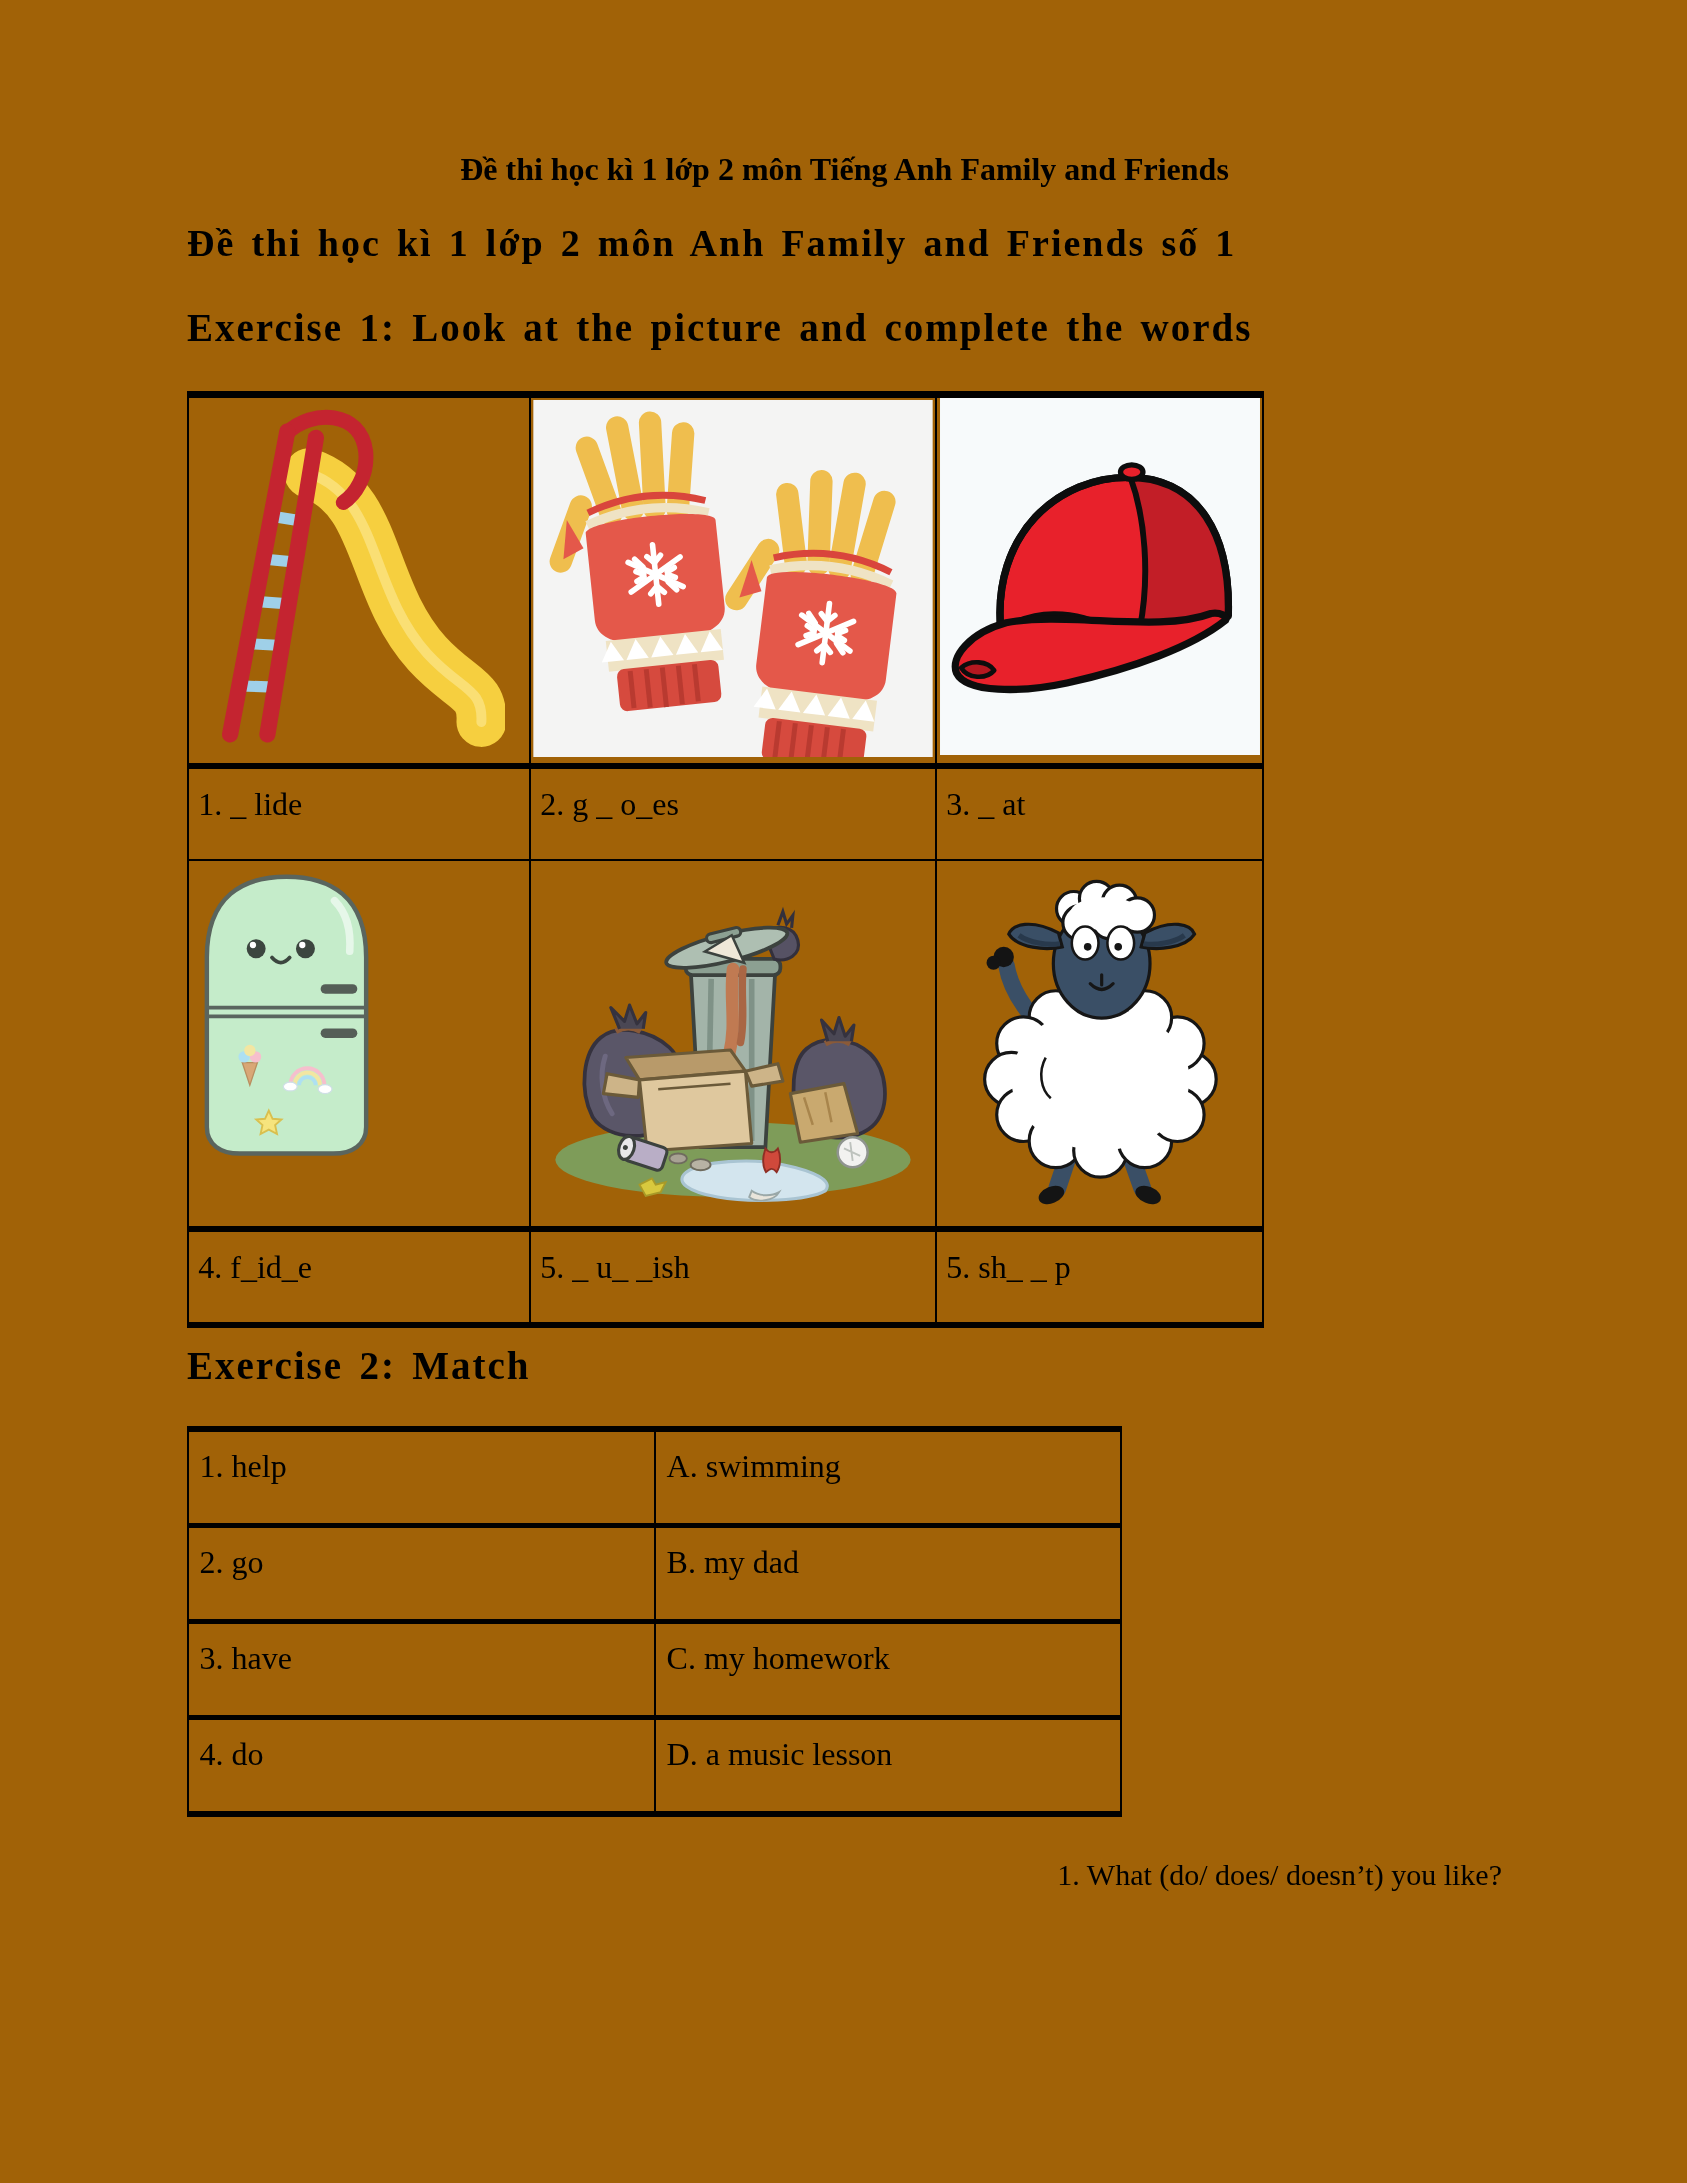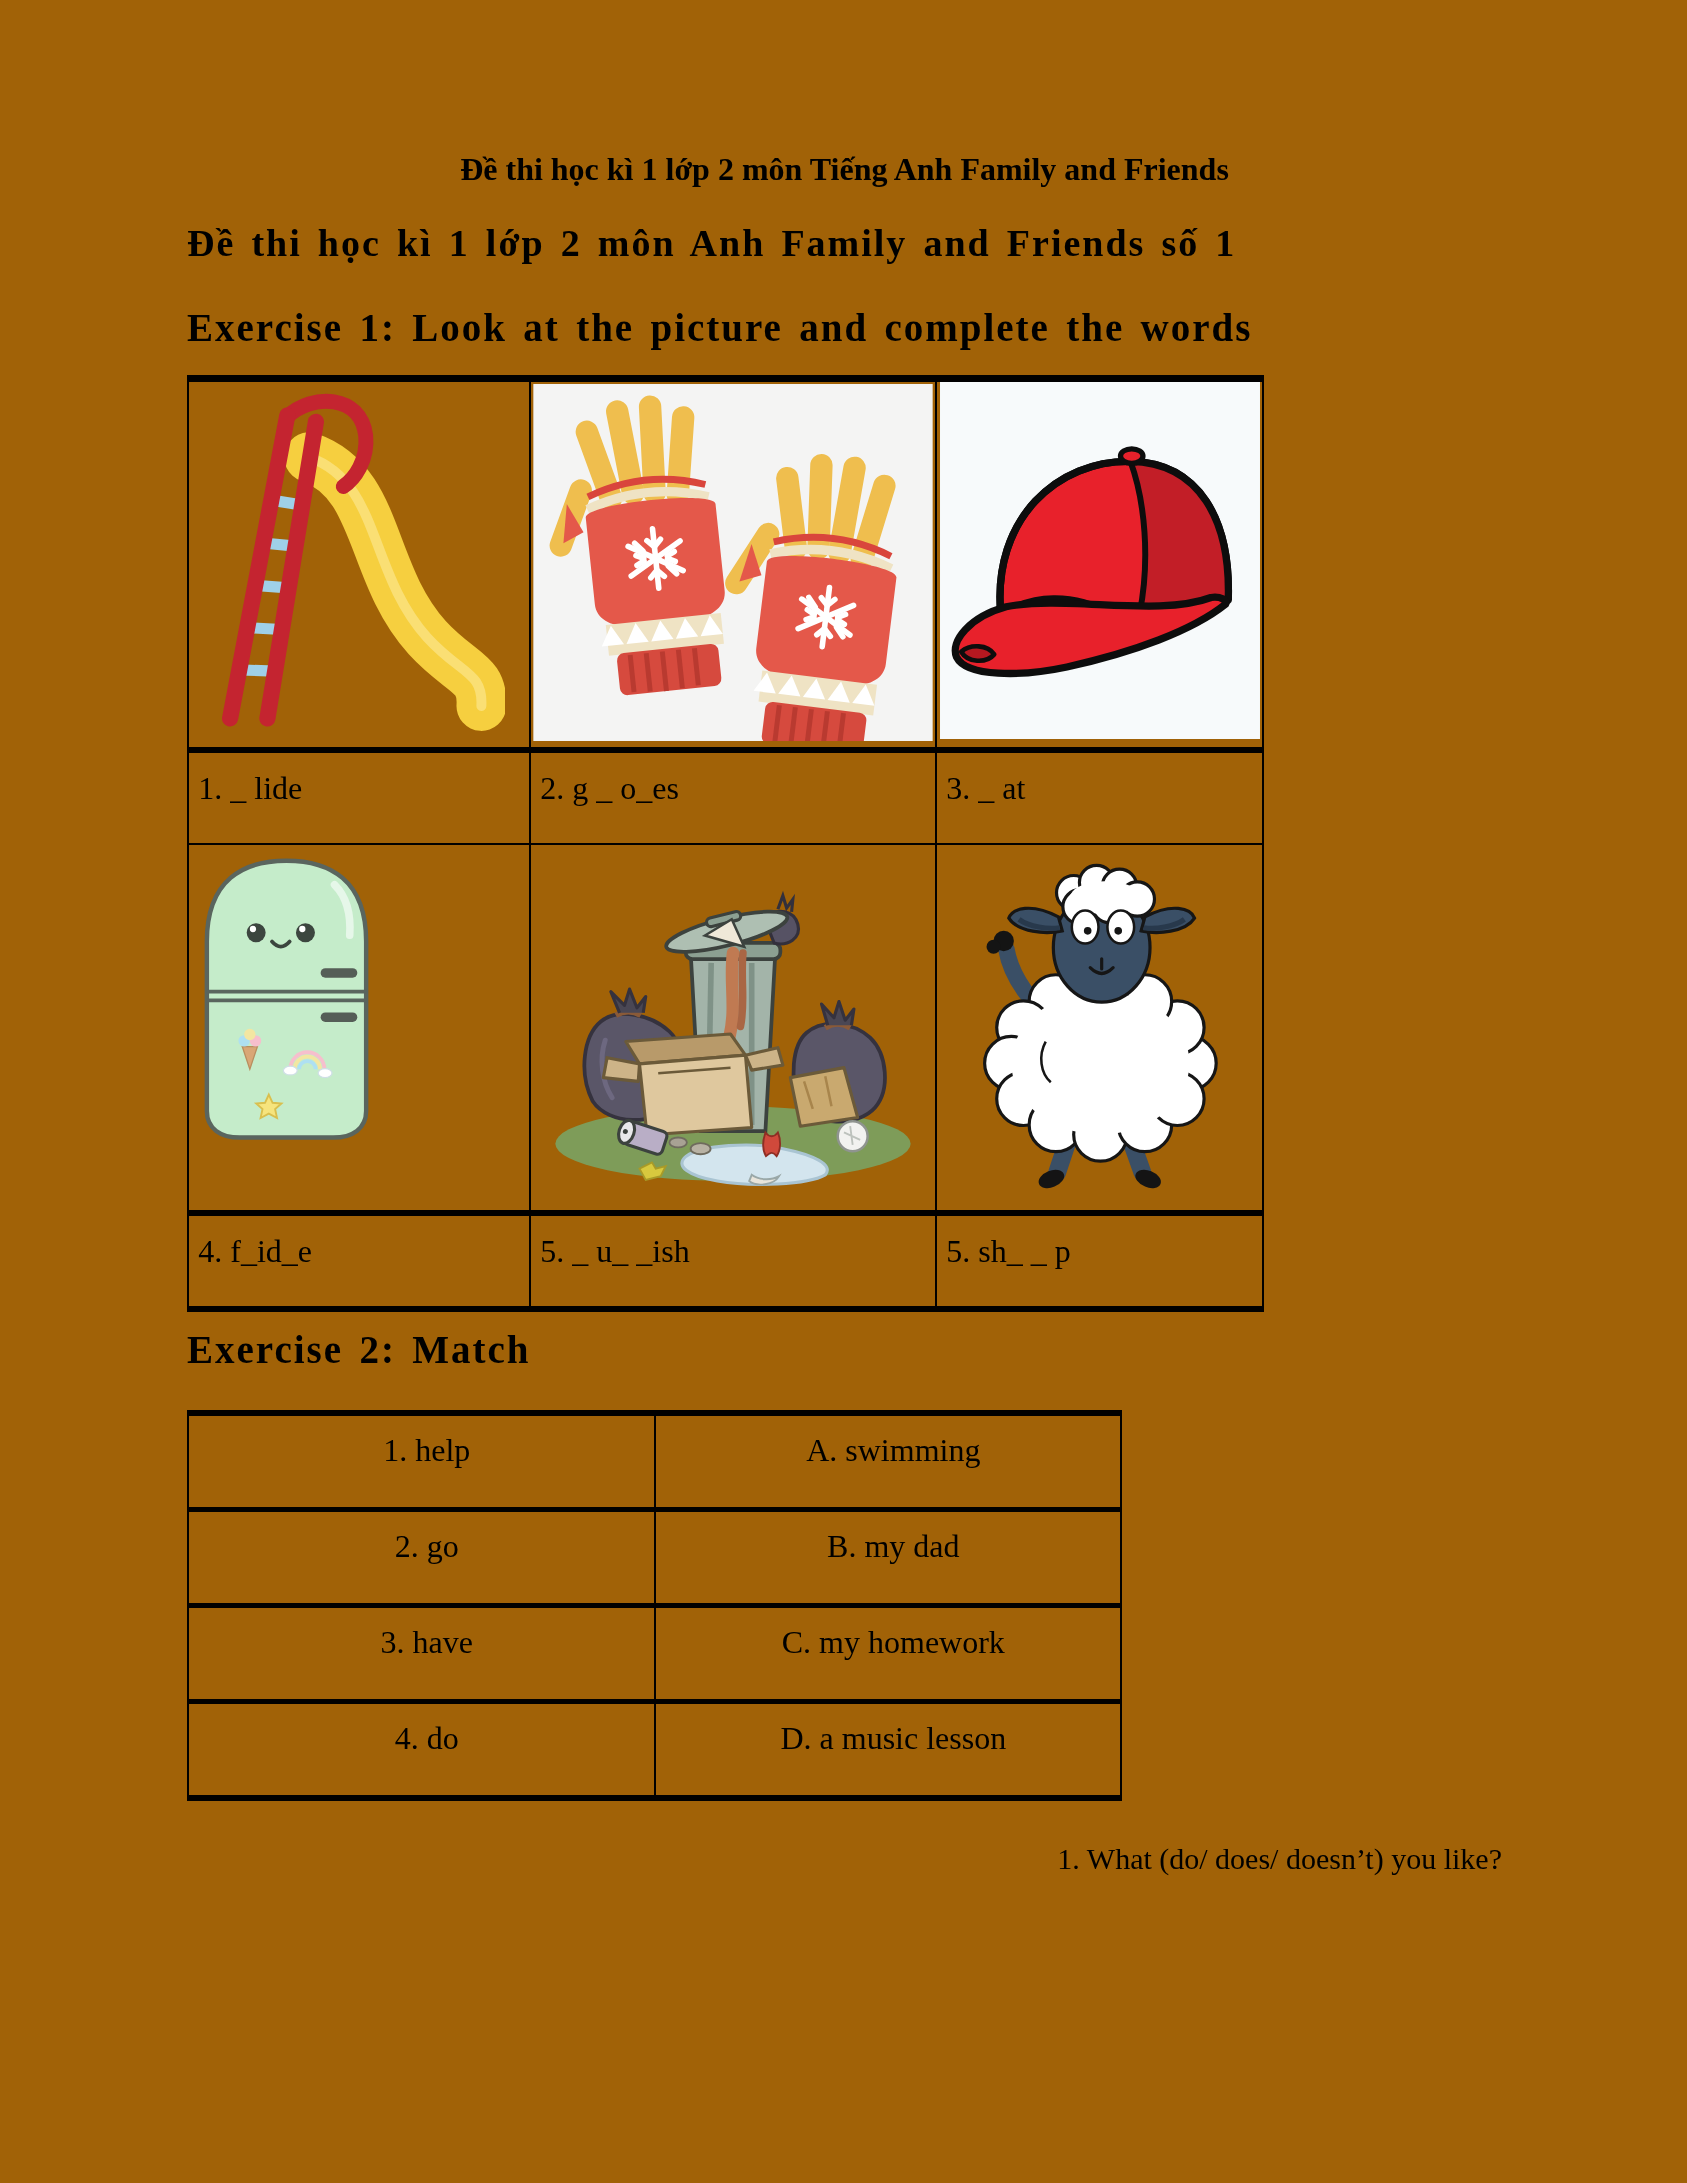--- a/index.html
+++ b/index.html
@@ -14,26 +14,26 @@
   .doc-subtitle{
     margin-top:34px;font-weight:bold;font-size:38px;letter-spacing:2px;word-spacing:4.6px;line-height:1.15;
   }
   .ex-heading{
     font-weight:bold;font-size:39px;letter-spacing:2px;word-spacing:4.6px;line-height:1.15;
   }
   .ex1-heading{margin-top:41px;}
   .ex2-heading{margin-top:16px;}
   .ex3-heading{margin-top:20px;}
   table{border-collapse:collapse;table-layout:fixed;}
-  table.ex1{width:1075px;margin-top:24px;border-top:7.3px solid #000;border-bottom:6.6px solid #000;}
+  table.ex1{width:1075px;margin-top:40px;border-top:7.3px solid #000;border-bottom:6.6px solid #000;}
   table.ex1 td{border:2.6px solid #000;}
   table.ex1 tr.pics td{height:365px;padding:0;vertical-align:top;overflow:hidden;}
   table.ex1 tr.labels td{height:73px;padding:17px 0 0 9.3px;vertical-align:top;font-size:32px;}
   table.ex1 tr.labels td{border-top-width:6px;}
-  table.match{width:933px;margin-top:37px;border-top:6.6px solid #000;border-bottom:6.6px solid #000;text-align:center;}
+  table.match{width:933px;margin-top:37px;border-top:6.6px solid #000;border-bottom:6.6px solid #000;}
   table.match td{
     border:2.6px solid #000;border-top-width:5.3px;border-bottom-width:5.3px;
     height:75px;vertical-align:top;padding:16px 0 0 10.6px;font-size:32px;
   }
   .q-line{font-size:30px;line-height:1.2;}
   .q1{margin-top:40px;text-align:right;}
   .q2{margin-top:52px;}
   svg{display:block;}
 </style>
 </head>

